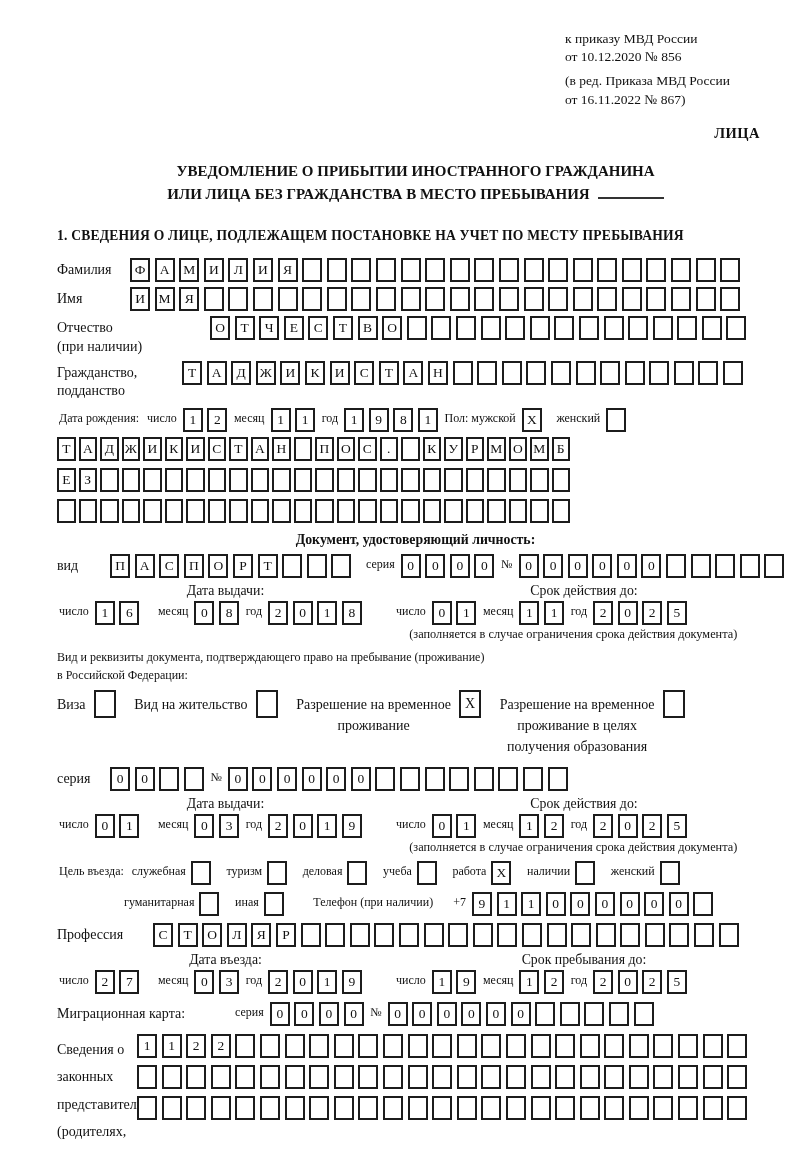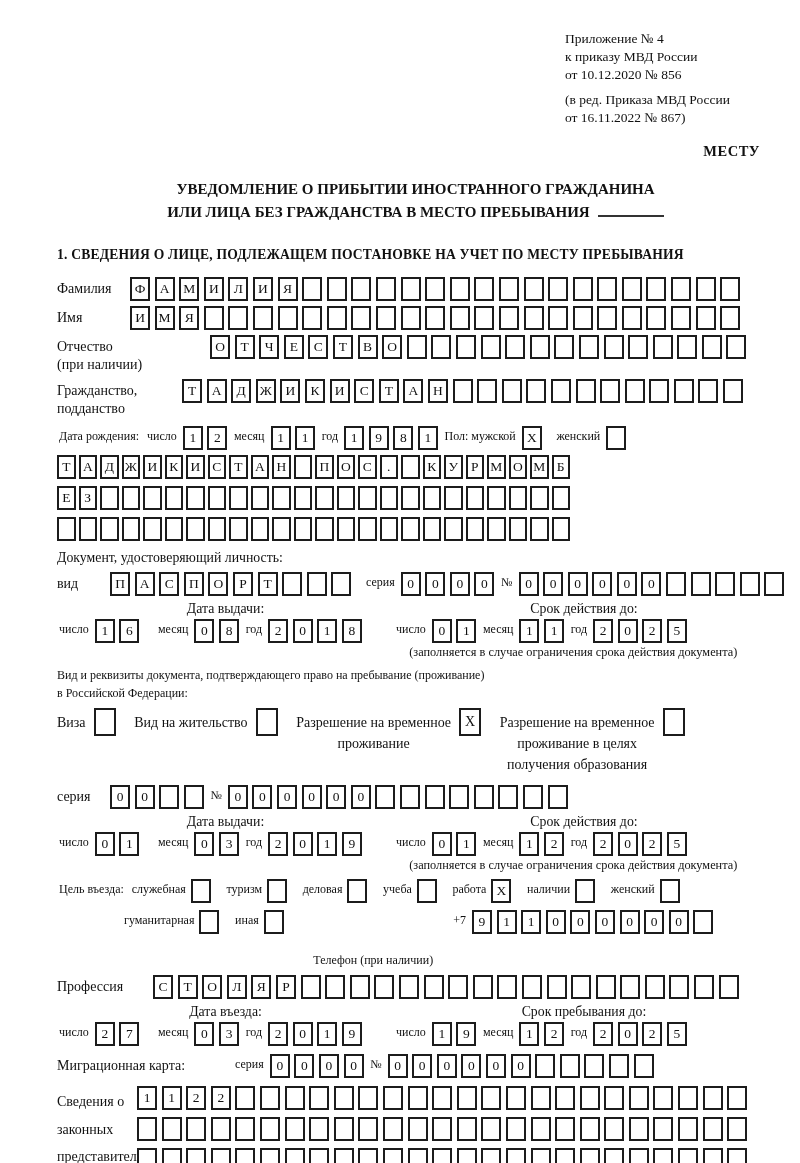--- a/index.html
+++ b/index.html
@@ -62,37 +62,36 @@
   .purpose { display: flex; align-items: flex-start; flex-wrap: nowrap; margin-bottom: 7px; }
   .purpose .p-item { display: flex; align-items: flex-start; margin-right: 9px; }
   .purpose .p-item .inline-lbl { padding-right: 5px; }
   .indent65 { padding-left: 65px; }
 
   
   .reps { display: flex; margin-top: 8px; }
   .reps .rlabels { width: 80px; font-size: 14px; line-height: 1.95; flex-shrink: 0; padding-top: 2px; }
   .reps .rrows .cells { margin-bottom: 7px; }
 
-  .center-bold { text-align: left; font-weight: normal; font-size: 13.8px; margin: 4px 0 6px 0; }
+  .center-bold { text-align: center; font-weight: bold; font-size: 13.8px; margin: 4px 0 6px 0; }
   .mt8 { margin-top: 8px; }
 </style>
 </head>
 <body>
 
 <div class="page">
 
   <div class="appendix">
-    <div>Приложение № 4</div>
     <div>к приказу МВД России</div>
     <div>от 10.12.2020 № 856</div>
     <div class="sub">(в ред. Приказа МВД России</div>
     <div>от 16.11.2022 № 867)</div>
   </div>
 
-  <div class="form-label">МЕСТУ</div>
+  <div class="form-label">ЛИЦА</div>
 
   <div class="title">
     <div>УВЕДОМЛЕНИЕ О ПРИБЫТИИ ИНОСТРАННОГО ГРАЖДАНИНА</div>
     <div><span>ИЛИ ЛИЦА БЕЗ ГРАЖДАНСТВА В МЕСТО ПРЕБЫВАНИЯ</span><span class="blank-line"></span></div>
   </div>
 
   <div class="sec-heading">1. СВЕДЕНИЯ О ЛИЦЕ, ПОДЛЕЖАЩЕМ ПОСТАНОВКЕ НА УЧЕТ ПО МЕСТУ ПРЕБЫВАНИЯ</div>
 
   <div class="frow">
     <div class="flabel w72">Фамилия</div>
@@ -576,21 +575,21 @@
         <span class="cells">
           <span class="cell"></span>
         </span>
       </span>
     <span class="p-item">
         <span class="inline-lbl">иная</span>
         <span class="cells">
           <span class="cell"></span>
         </span>
       </span>
-    <span class="inline-lbl" style="padding-left:16px;margin-top:40px;">Телефон (при наличии)</span>
+    <span class="inline-lbl" style="padding-left:16px;">Телефон (при наличии)</span>
     <span class="inline-lbl" style="padding-left:14px;">+7</span>
     <span class="cells">
         <span class="cell">9</span>
         <span class="cell">1</span>
         <span class="cell">1</span>
         <span class="cell">0</span>
         <span class="cell">0</span>
         <span class="cell">0</span>
         <span class="cell">0</span>
         <span class="cell">0</span>

